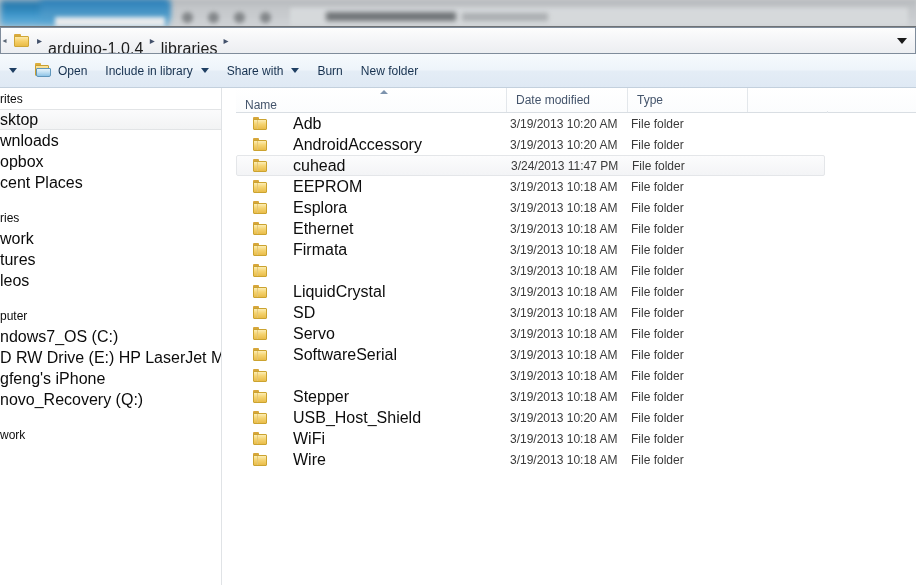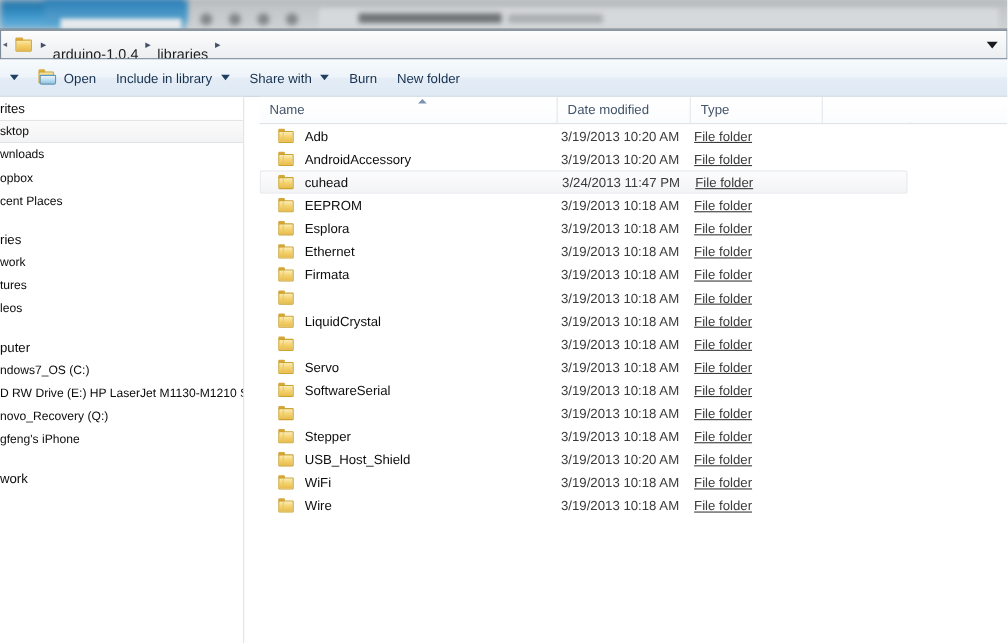--- a/index.html
+++ b/index.html
@@ -128,21 +128,21 @@
     border-radius: 1px;
     box-sizing: border-box;
   }
   .crumb-sep {
     color: #42506a;
     font-size: 10px;
     padding: 0 6px;
     user-select: none;
   }
   .crumb-text {
-    font-size: 13px;
+    font-size: 16px;
     color: #1c1c1c;
     letter-spacing: .1px;
     margin-top: 17px;
   }
   .addr-dropdown {
     position: absolute; right: 9px; top: 50%;
     transform: translateY(-50%);
     width: 0; height: 0;
     border-left: 5px solid transparent;
     border-right: 5px solid transparent;
@@ -213,21 +213,21 @@
     width: 222px; height: 497px;
     background: #ffffff;
     border-right: 1px solid #e0e3e6;
     box-sizing: border-box;
     overflow: hidden;
   }
   .nav-item {
     height: 21px;
     display: flex;
     align-items: center;
-    font-size: 11px;
+    font-size: 16px;
     color: #0b0b0b;
     padding-left: 0;
     white-space: nowrap;
     box-sizing: border-box;
   }
   .nav-item.header {
     font-size: 12px;
     color: #0b0b0b;
   }
   .nav-item.selected {
@@ -307,41 +307,40 @@
     border-radius: 1px;
     box-sizing: border-box;
   }
   .fr-icon .fold {
     position: absolute; left: 4px; top: 3px;
     width: 1px; height: 9px;
     background: #e2c477;
     opacity: .85;
   }
   .fr-name {
-    margin-left: 8px;
-    font-size: 12px;
+    margin-left: 24px;
+    font-size: 16px;
     color: #0d0d0d;
     white-space: nowrap;
     width: 240px;
     overflow: hidden;
   }
   .fr-date {
     position: absolute;
     left: 274px;
     font-size: 12px;
     color: #3a3a3a;
     white-space: nowrap;
   }
   .fr-type {
     position: absolute;
     left: 395px;
     font-size: 12px;
     color: #3a3a3a;
     white-space: nowrap;
-    text-decoration: underline;
   }
   .fr-size {
     position: absolute;
     left: 515px;
     font-size: 12px;
     color: #3a3a3a;
     white-space: nowrap;
   }
 </style>
 </head>
@@ -440,33 +439,33 @@
       <div class="nav-item header">
         <span>puter</span>
       </div>
       <div class="nav-item">
         <span>ndows7_OS (C:)</span>
       </div>
       <div class="nav-item">
         <span>D RW Drive (E:) HP LaserJet M1130-M1210 Se</span>
       </div>
       <div class="nav-item">
+        <span>gfeng's iPhone</span>
+      </div>
+      <div class="nav-item">
         <span>novo_Recovery (Q:)</span>
-      </div>
-      <div class="nav-item">
-        <span>gfeng's iPhone</span>
       </div>
       <div class="nav-gap"></div>
       <div class="nav-item header">
         <span>work</span>
       </div>
     </div>
 
   <div class="colheaders" id="colheaders">
-      <div class="colhead" style="left: 0px; width: 271px;">
+      <div class="colhead" style="left: 0px; width: 271px; align-items: flex-end;">
         <span>Name</span>
         <span class="sort-arrow"></span>
       </div>
       <div class="colhead" style="left: 271px; width: 121px;">
         <span>Date modified</span>
       </div>
       <div class="colhead" style="left: 392px; width: 120px;">
         <span>Type</span>
       </div>
       <div class="colhead" style="left: 512px; width: 80px; margin-top: 23px;">
@@ -572,20 +571,21 @@
         <span class="fr-date">3/19/2013 10:18 AM</span>
         <span class="fr-type">File folder</span>
         <span class="fr-size"></span>
       </div>
       <div class="file-row">
         <span class="fr-icon">
           <span class="tab"></span>
           <span class="body"></span>
           <span class="fold"></span>
         </span>
+        <span class="fr-name">SD</span>
         <span class="fr-date">3/19/2013 10:18 AM</span>
         <span class="fr-type">File folder</span>
         <span class="fr-size"></span>
       </div>
       <div class="file-row">
         <span class="fr-icon">
           <span class="tab"></span>
           <span class="body"></span>
           <span class="fold"></span>
         </span>

